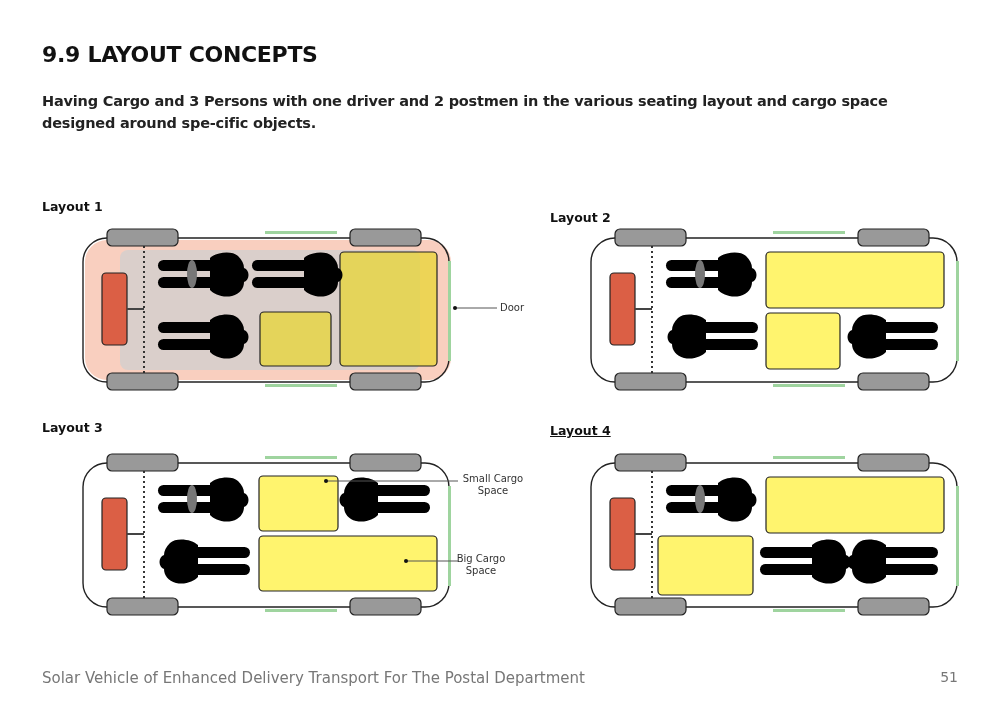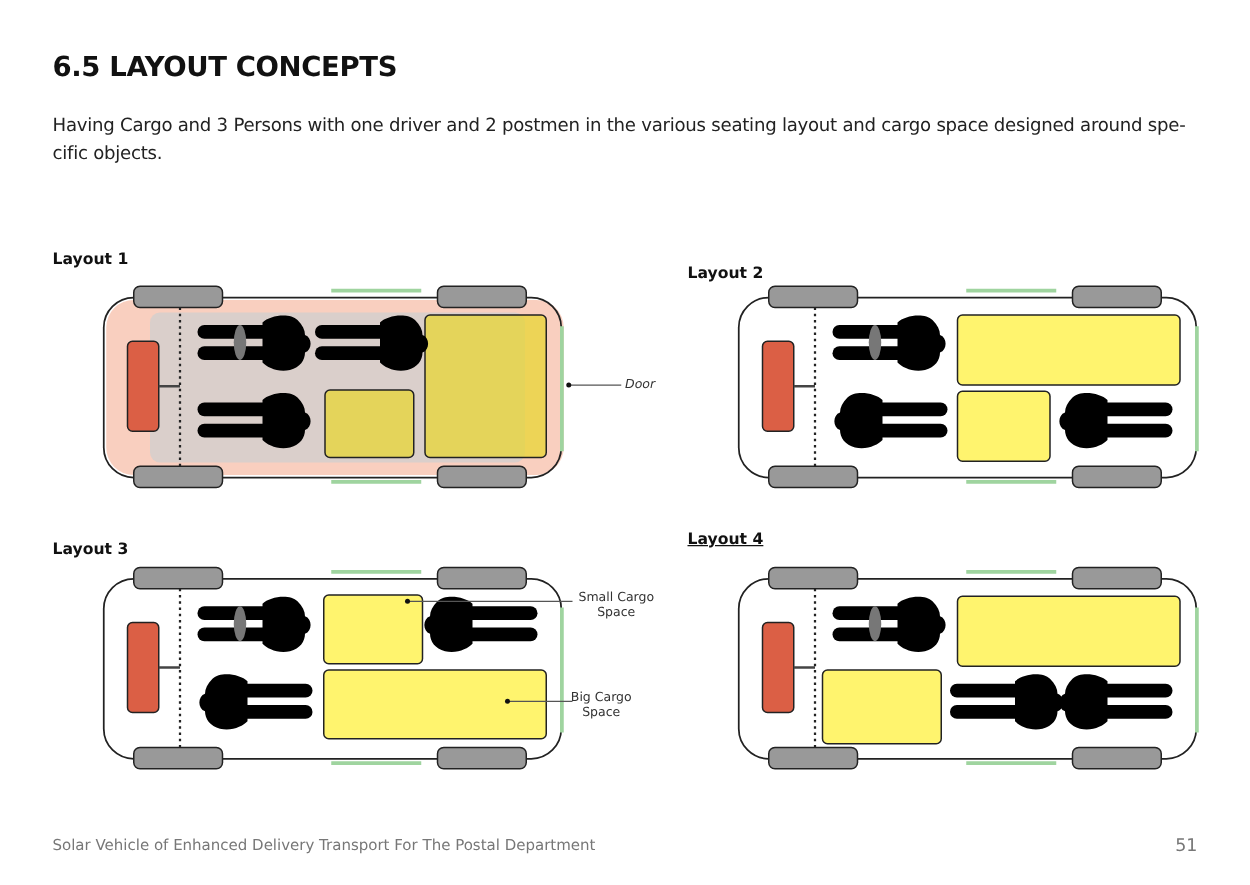--- a/index.html
+++ b/index.html
@@ -1,31 +1,31 @@
 <!DOCTYPE html>
 <html><head>
 <meta charset="utf-8">
 <style>
   html, body { margin: 0; padding: 0; background: #ffffff; }
   body { width: 1000px; height: 708px; position: relative; overflow: hidden;
          font-family: "DejaVu Sans", "Liberation Sans", sans-serif; color: #111; }
   .title { position: absolute; left: 42px; top: 42px; font-size: 22px; font-weight: bold;
            letter-spacing: -0.3px; margin: 0; }
   .intro { position: absolute; left: 42px; top: 90px; width: 920px; font-size: 14.5px;
-           line-height: 22px; color: #222; margin: 0; letter-spacing: -0.2px; }
+           line-height: 22px; color: #222; margin: 0; letter-spacing: -0.2px; font-weight: bold; }
   .layout-label { position: absolute; font-size: 12.5px; font-weight: bold; color: #111; }
   .diagram { position: absolute; }
   .annot { position: absolute; font-size: 10px; color: #333; text-align: center; line-height: 12px; }
-  .footer-left { position: absolute; left: 42px; top: 669px; font-size: 12px; color: #777; }
+  .footer-left { position: absolute; left: 42px; top: 669px; font-size: 15px; color: #777; }
   .footer-right { position: absolute; right: 42px; top: 669px; font-size: 14px; color: #777; }
 </style>
 </head>
 <body>
 
-<h1 class="title">6.5 LAYOUT CONCEPTS</h1>
+<h1 class="title">9.9 LAYOUT CONCEPTS</h1>
 <p class="intro">Having Cargo and  3 Persons with one driver and 2 postmen in the various seating layout and cargo space designed around spe-cific objects.</p>
 
 <div class="layout-label" style="left:42px;top:199px;">Layout 1</div>
 <svg class="diagram" id="lay0" style="left:80px;top:226px;" width="380" height="168" viewBox="0 0 380 168">
     <rect x="5" y="14" width="366" height="140" rx="22" fill="#f4a88a" opacity="0.55"></rect>
     <rect x="40" y="24" width="300" height="120" rx="8" fill="#cfcfcf" opacity="0.75"></rect>
     <rect x="3" y="12" width="366" height="144" rx="24" fill="none" stroke="#222222" stroke-width="1.4"></rect>
     <rect x="185" y="5" width="72" height="3" fill="#9fd49f"></rect>
     <rect x="185" y="158" width="72" height="3" fill="#9fd49f"></rect>
     <rect x="368" y="35" width="3" height="100" fill="#9fd49f"></rect>
@@ -48,21 +48,21 @@
       <rect x="0" y="6" width="60" height="11" rx="5.5" fill="#000000"></rect>
       <rect x="0" y="23" width="60" height="11" rx="5.5" fill="#000000"></rect>
       <path d="M52,4 C58,-2 74,-4 80,2 C84,6 86,10 86,14 C92,16 92,26 86,28 C86,34 82,40 74,42 C64,44 56,40 52,36 Z" fill="#000000"></path>
     </g>
     <g transform="translate(78,90)">
       <rect x="0" y="6" width="60" height="11" rx="5.5" fill="#000000"></rect>
       <rect x="0" y="23" width="60" height="11" rx="5.5" fill="#000000"></rect>
       <path d="M52,4 C58,-2 74,-4 80,2 C84,6 86,10 86,14 C92,16 92,26 86,28 C86,34 82,40 74,42 C64,44 56,40 52,36 Z" fill="#000000"></path>
     </g>
   </svg>
-<div class="annot" style="left:500px;top:302px;font-style:italic;">Door</div>
+<div class="annot" style="left:500px;top:302px;">Door</div>
 
 <div class="layout-label" style="left:550px;top:199px;margin-top:11px;">Layout 2</div>
 <svg class="diagram" id="lay1" style="left:588px;top:226px;" width="380" height="168" viewBox="0 0 380 168">
     <rect x="3" y="12" width="366" height="144" rx="24" fill="none" stroke="#222222" stroke-width="1.4"></rect>
     <rect x="185" y="5" width="72" height="3" fill="#9fd49f"></rect>
     <rect x="185" y="158" width="72" height="3" fill="#9fd49f"></rect>
     <rect x="368" y="35" width="3" height="100" fill="#9fd49f"></rect>
     <rect x="27" y="3" width="71" height="17" rx="5" fill="#999999" stroke="#222222" stroke-width="1.2"></rect>
     <rect x="270" y="3" width="71" height="17" rx="5" fill="#999999" stroke="#222222" stroke-width="1.2"></rect>
     <rect x="27" y="147" width="71" height="17" rx="5" fill="#999999" stroke="#222222" stroke-width="1.2"></rect>
@@ -83,21 +83,21 @@
       <rect x="0" y="23" width="60" height="11" rx="5.5" fill="#000000"></rect>
       <path d="M52,4 C58,-2 74,-4 80,2 C84,6 86,10 86,14 C92,16 92,26 86,28 C86,34 82,40 74,42 C64,44 56,40 52,36 Z" fill="#000000"></path>
     </g>
     <g transform="translate(350,90) scale(-1,1)">
       <rect x="0" y="6" width="60" height="11" rx="5.5" fill="#000000"></rect>
       <rect x="0" y="23" width="60" height="11" rx="5.5" fill="#000000"></rect>
       <path d="M52,4 C58,-2 74,-4 80,2 C84,6 86,10 86,14 C92,16 92,26 86,28 C86,34 82,40 74,42 C64,44 56,40 52,36 Z" fill="#000000"></path>
     </g>
   </svg>
 
-<div class="layout-label" style="left:42px;top:431px;">Layout 3</div>
+<div class="layout-label" style="left:42px;top:420px;">Layout 3</div>
 <svg class="diagram" id="lay2" style="left:80px;top:451px;" width="380" height="168" viewBox="0 0 380 168">
     <rect x="3" y="12" width="366" height="144" rx="24" fill="none" stroke="#222222" stroke-width="1.4"></rect>
     <rect x="185" y="5" width="72" height="3" fill="#9fd49f"></rect>
     <rect x="185" y="158" width="72" height="3" fill="#9fd49f"></rect>
     <rect x="368" y="35" width="3" height="100" fill="#9fd49f"></rect>
     <rect x="27" y="3" width="71" height="17" rx="5" fill="#999999" stroke="#222222" stroke-width="1.2"></rect>
     <rect x="270" y="3" width="71" height="17" rx="5" fill="#999999" stroke="#222222" stroke-width="1.2"></rect>
     <rect x="27" y="147" width="71" height="17" rx="5" fill="#999999" stroke="#222222" stroke-width="1.2"></rect>
     <rect x="270" y="147" width="71" height="17" rx="5" fill="#999999" stroke="#222222" stroke-width="1.2"></rect>
     <rect x="22" y="47" width="25" height="72" rx="4" fill="#db5f45" stroke="#222222" stroke-width="1.2"></rect>

